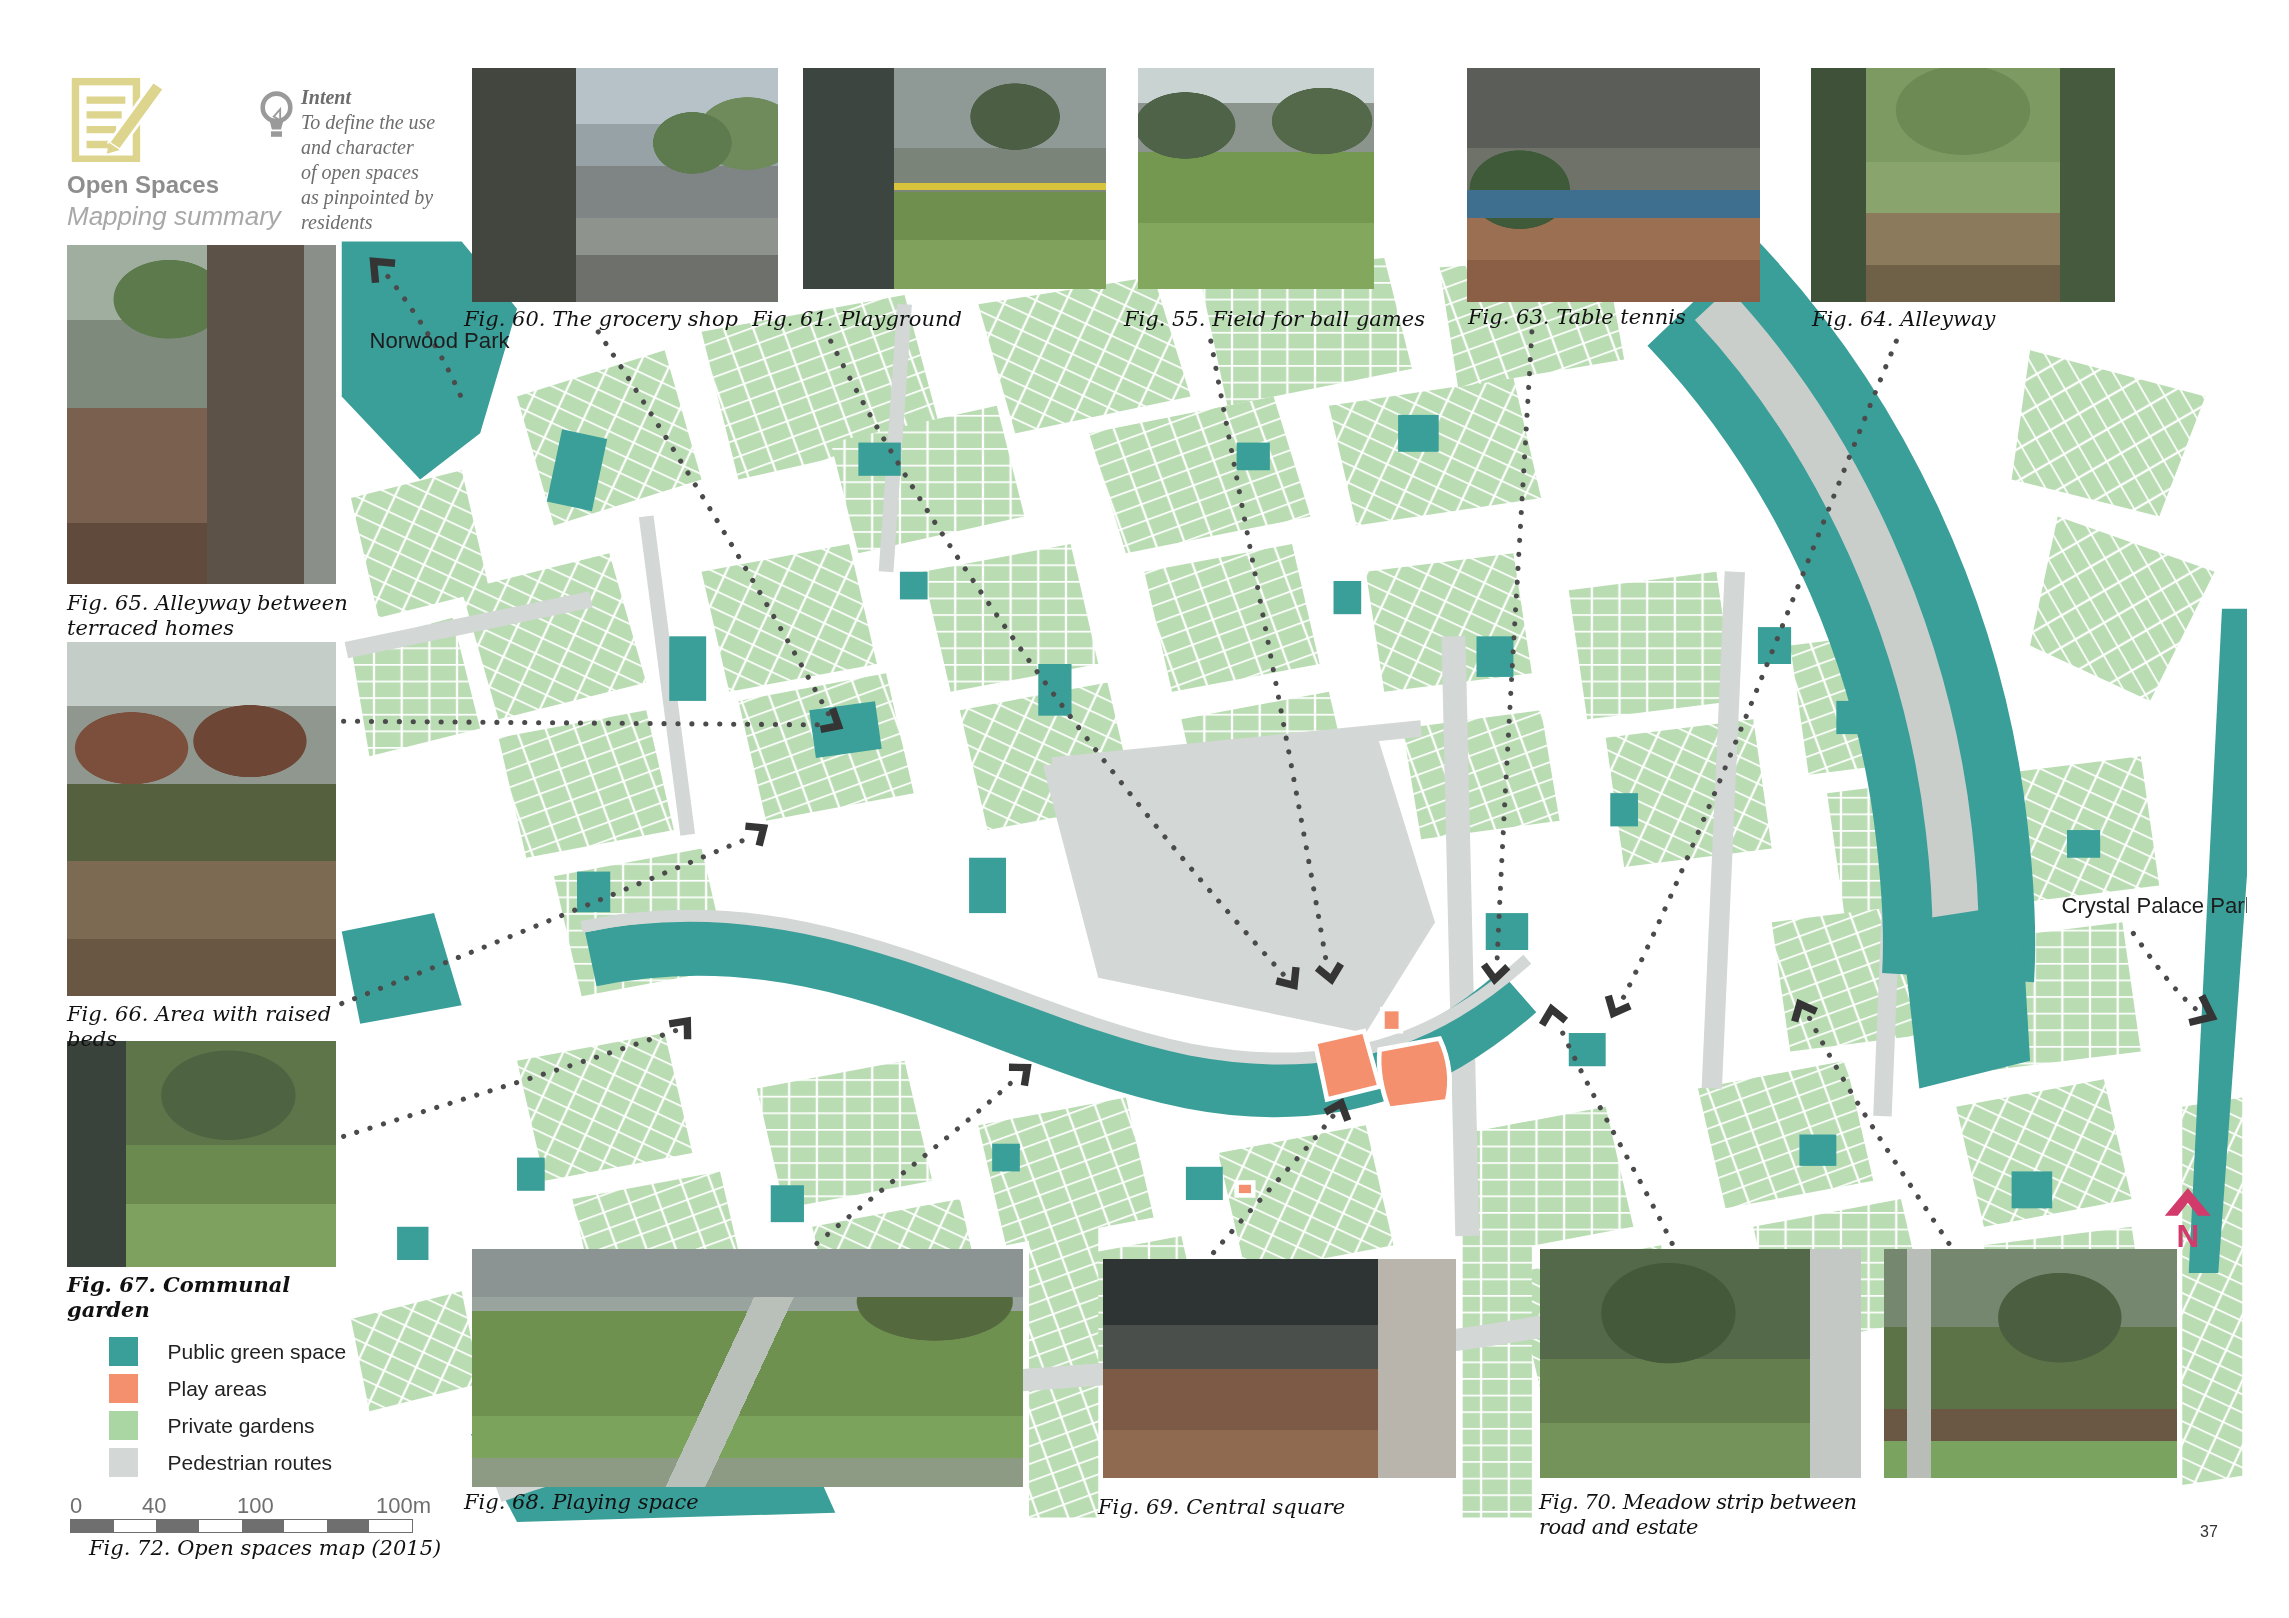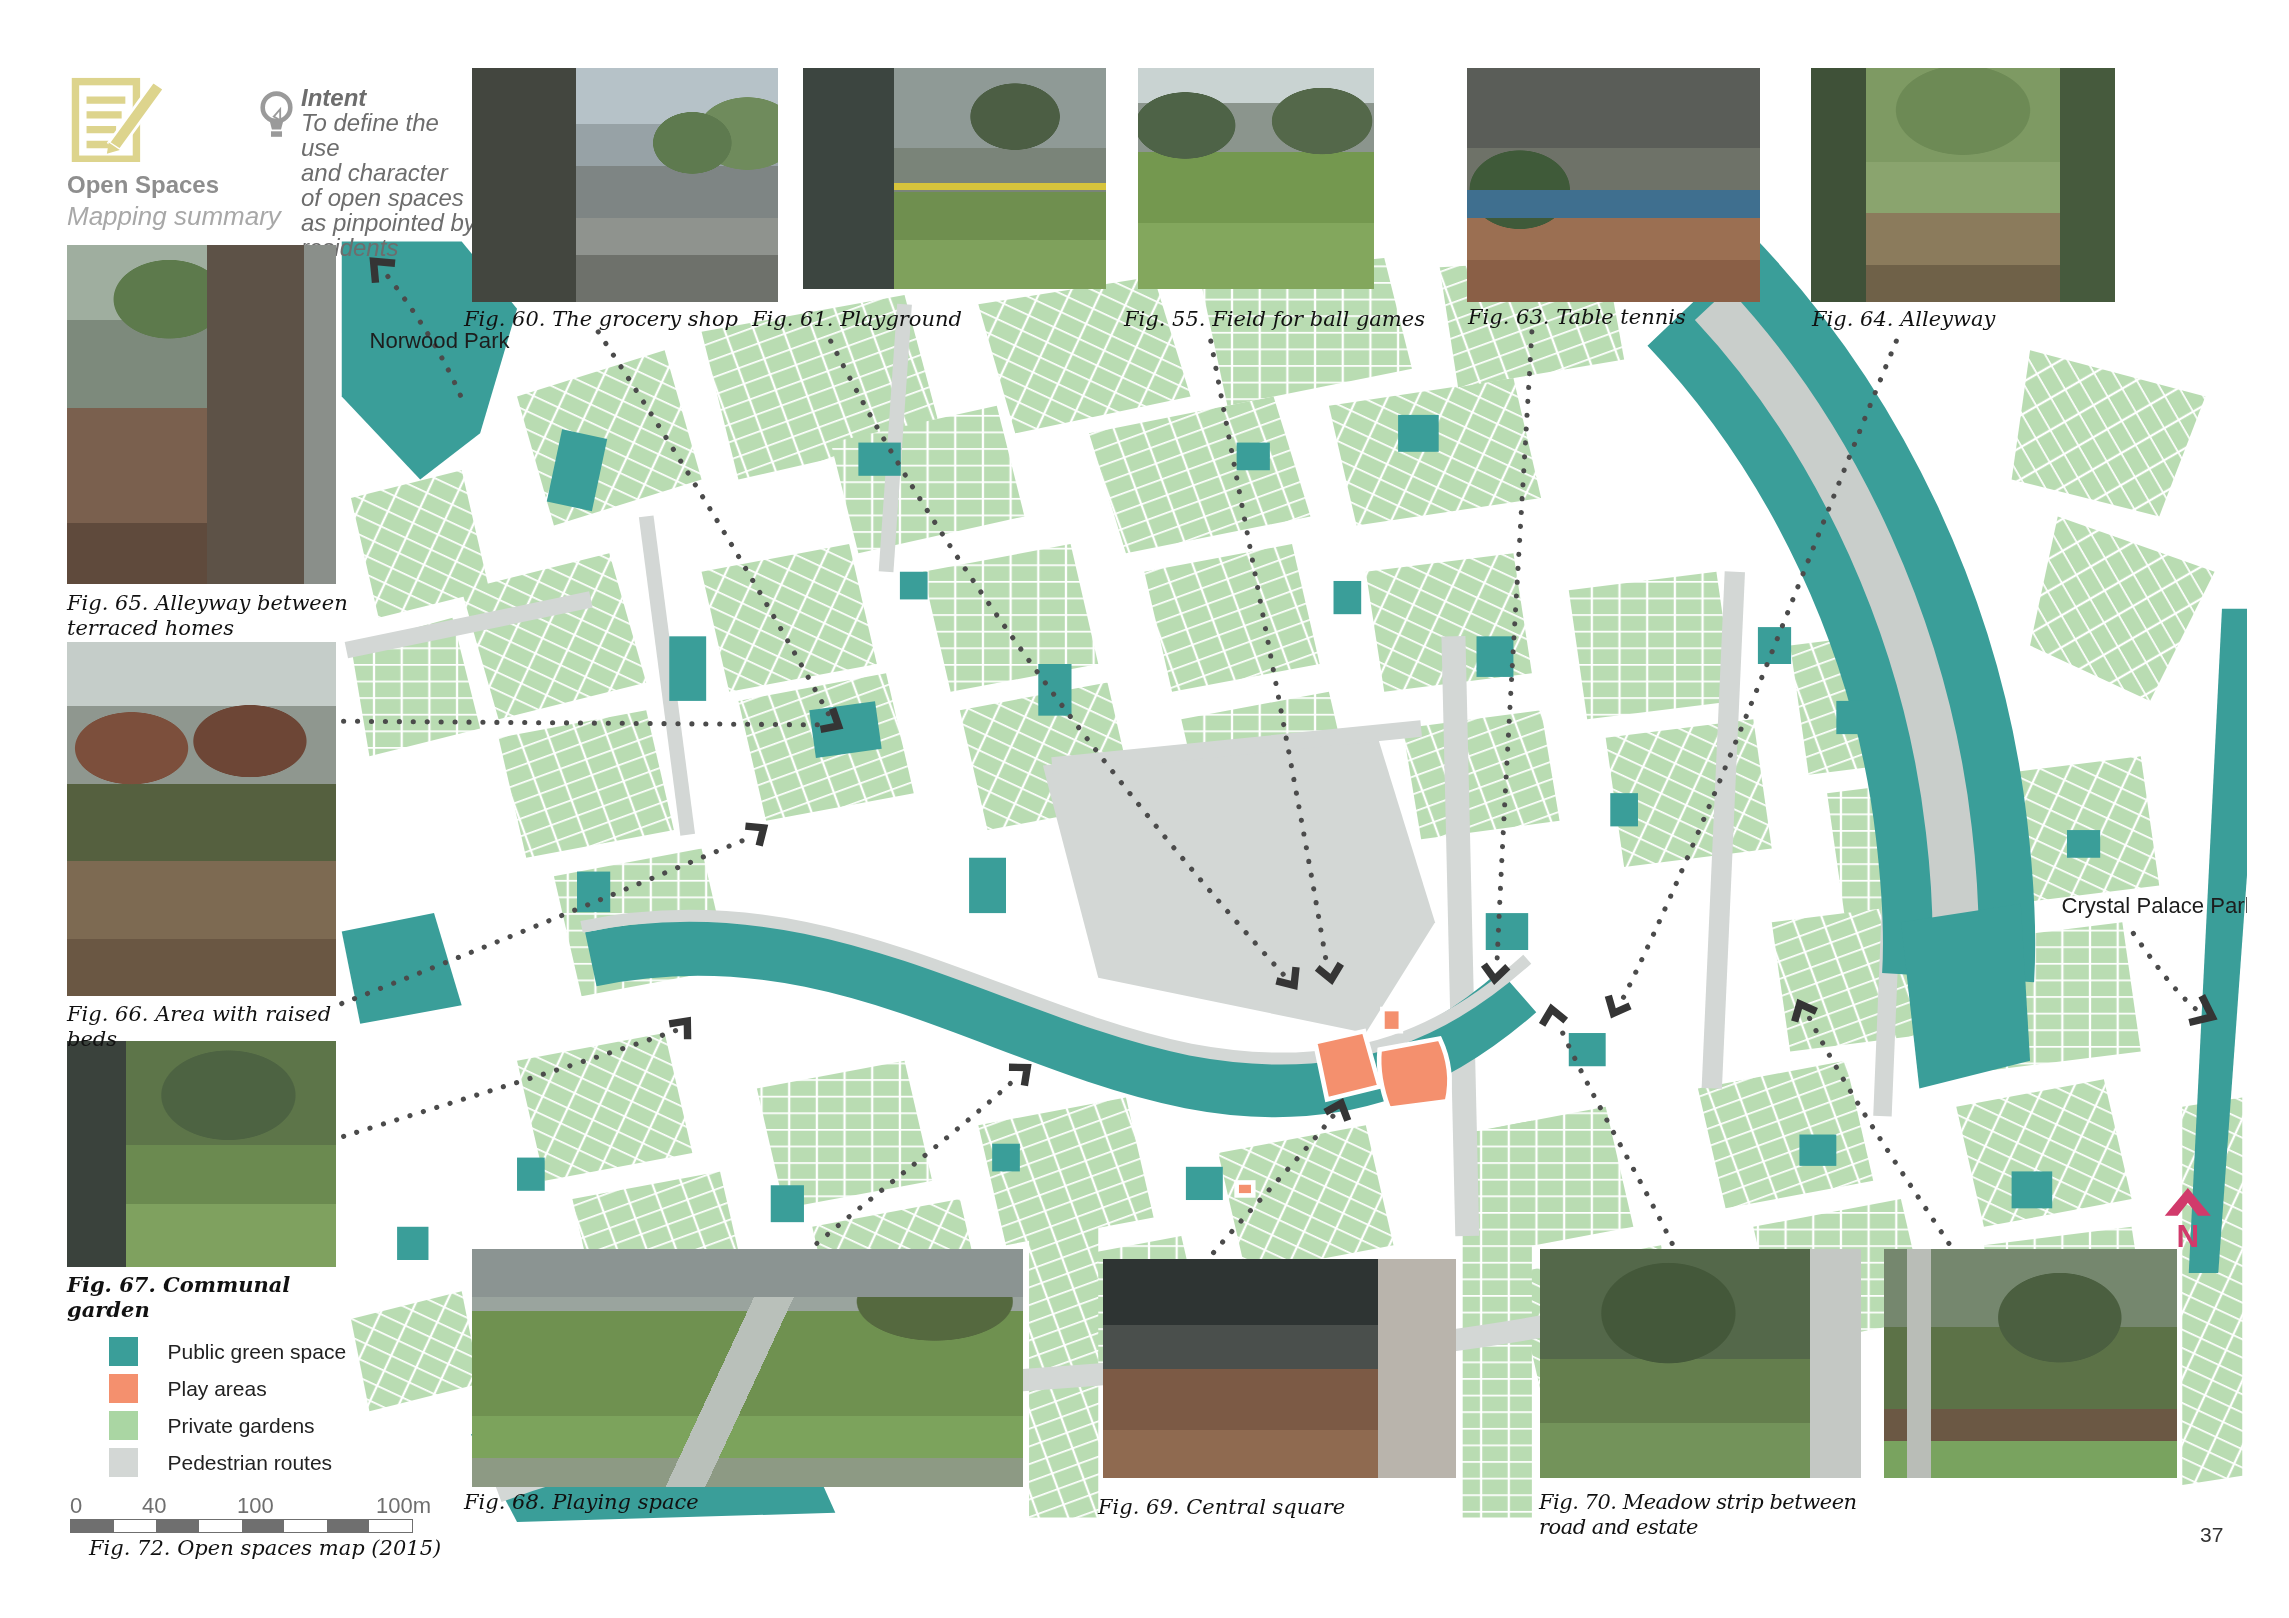--- a/index.html
+++ b/index.html
@@ -7,21 +7,21 @@
         font-family:"Liberation Sans",sans-serif;}
 
   
   .brand-icon{position:absolute;left:68px;top:65px;}
   .brand-title{position:absolute;left:67px;top:171px;font-size:24px;font-weight:bold;color:#8e8e8e;text-align:center;}
   .brand-sub{position:absolute;left:67px;top:201px;font-size:26px;font-style:italic;color:#a8a8a8;}
 
   
   .intent-icon{position:absolute;left:258px;top:89px;}
   .intent-text{position:absolute;left:301px;top:85px;width:175px;
-               font-family:Liberation Sans, sans-serif;font-style:italic;color:#6d6d6d;font-size:24px;line-height:25px;}
+               font-family:Liberation Serif, serif;font-style:italic;color:#6d6d6d;font-size:20px;line-height:25px;}
   .intent-text .hd{font-weight:bold;}
 
   
   .photo{position:absolute;background:#9aa39b;}
   .caption{position:absolute;font-family:"DejaVu Serif",serif;font-style:italic;
            font-size:21px;line-height:25px;color:#111;}
 
   .fig60{left:472px;top:68px;width:306px;height:234px;}
   .fig61{left:803px;top:68px;width:303px;height:221px;}
   .fig62{left:1138px;top:68px;width:236px;height:221px;}
@@ -114,21 +114,21 @@
   .legend-label{font-size:21px;color:#222;}
 
   
   .scalebar{position:absolute;left:70px;top:1493px;width:343px;height:39px;}
   .scale-ticks{position:relative;height:22px;font-size:22px;color:#6f6f6f;}
   .scale-ticks span{position:absolute;top:0;}
   .t0{left:0;} .t1{left:72px;} .t2{left:167px;} .t3{left:306px;}
   .scale-strip{position:absolute;top:26px;left:0;width:341px;height:12px;border:0.9px solid #6f6f6f;display:flex;}
   .scale-strip i{flex:1;} .sd{background:#6f6f6f;} .sw{background:#ffffff;}
 
-  .page-number{position:absolute;left:2200px;top:1523px;font-size:21px;color:#333;}
+  .page-number{position:absolute;left:2200px;top:1523px;font-size:16px;color:#333;}
 </style>
 </head>
 <body>
 
 <div class="page">
 
   <svg class="map-svg" width="1910" height="1287" viewBox="365 255 2070 1395">
     <defs>
       <pattern id="pA" width="30" height="18" patternUnits="userSpaceOnUse">
         <rect width="30" height="18" fill="#b9dcb2"></rect>

